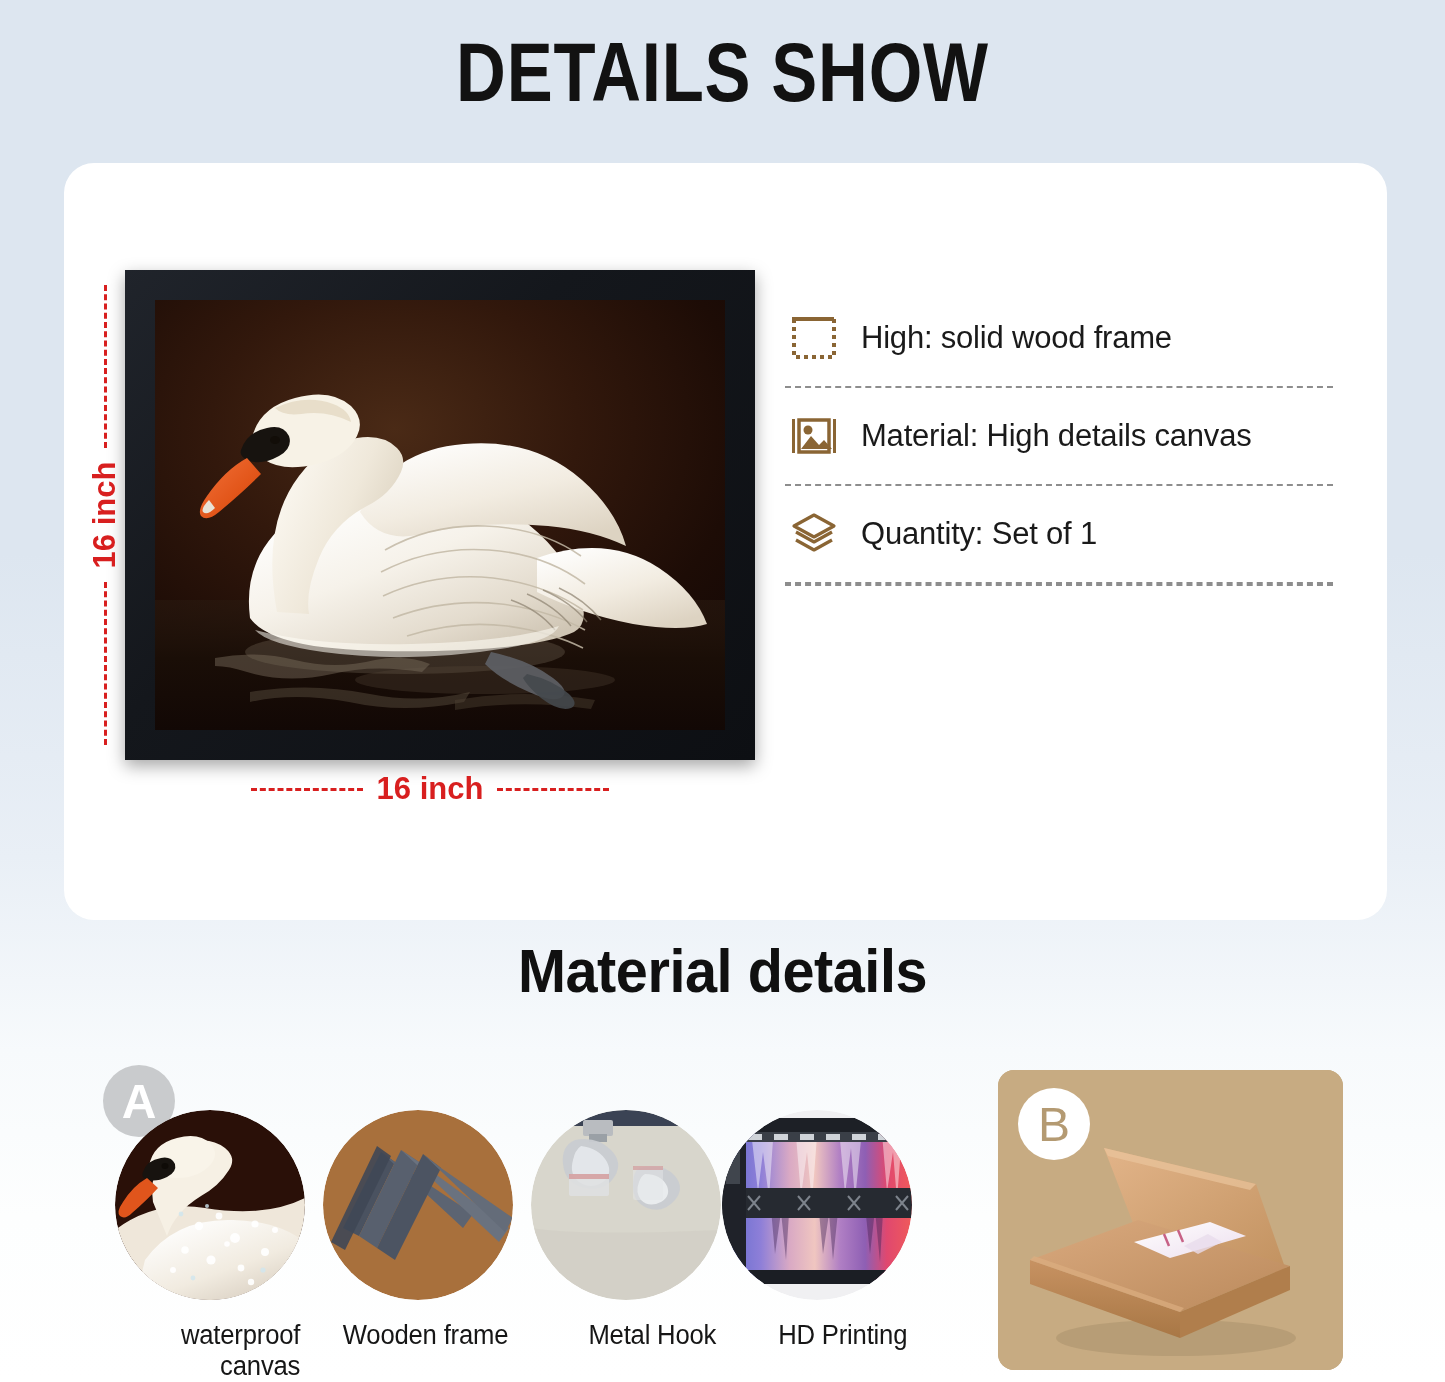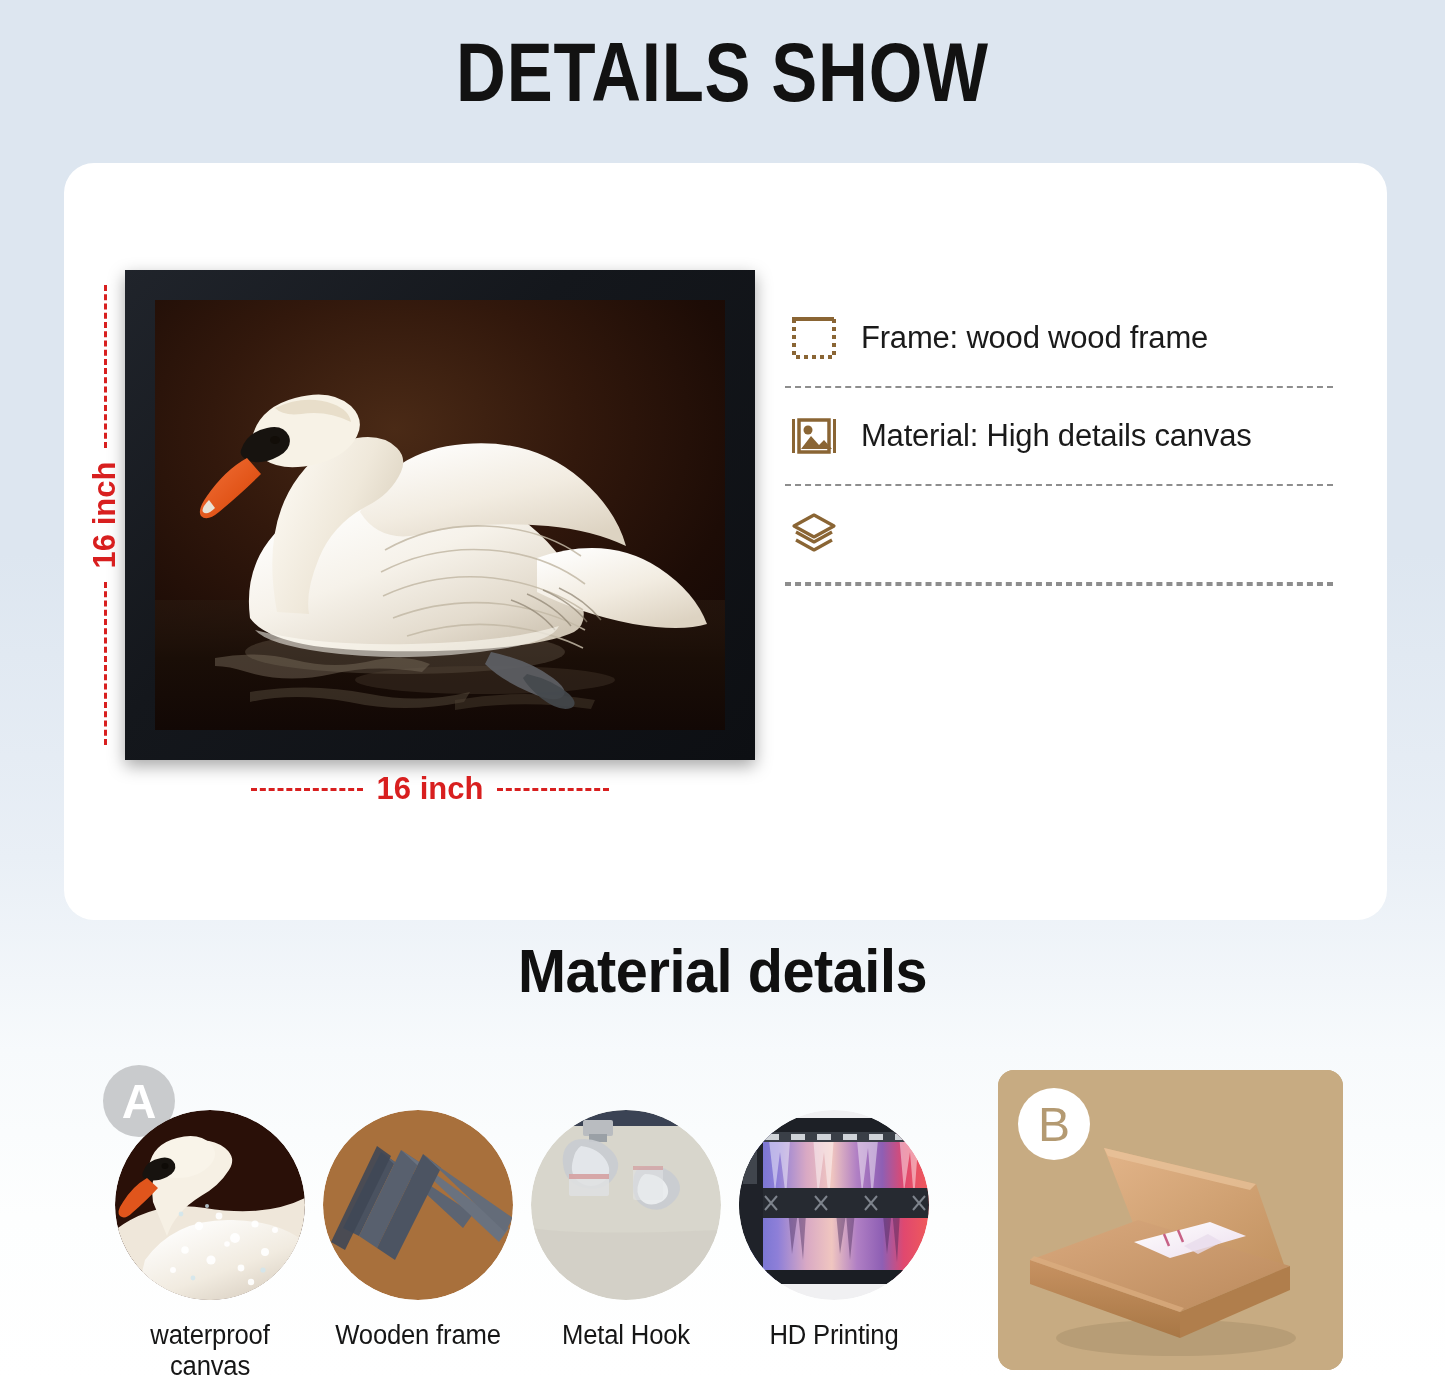--- a/index.html
+++ b/index.html
@@ -68,21 +68,21 @@
     transform:scaleX(.93);transform-origin:center top;
   }
 
   
   #panel-a{position:absolute;left:95px;top:1065px;width:830px;height:310px;}
   #badge-a{
     position:absolute;left:8px;top:0;width:72px;height:72px;border-radius:50%;
     background:#c9cbcd;color:#fff;font-size:48px;font-weight:600;
     display:flex;align-items:center;justify-content:center;
   }
-  .thumb-col{position:absolute;top:45px;width:190px;text-align:center;}
+  .thumb-col{position:absolute;top:45px;width:190px;text-align:right;}
   .thumb-circle{
     width:190px;height:190px;border-radius:50%;overflow:hidden;position:relative;
     margin:0 auto;
   }
   .thumb-label{
     margin-top:20px;font-size:27px;color:#161616;letter-spacing:-.2px;
     transform:scaleX(.95);
   }
 
   
@@ -207,21 +207,21 @@
 
 <div id="feature-list">
 
   <div class="feature-row">
     <span class="feature-icon">
       <svg width="46" height="44" viewBox="0 0 46 44">
         <rect x="3" y="3" width="40" height="38" fill="none" stroke="#8a6534" stroke-width="4" stroke-dasharray="4 4"></rect>
         <rect x="3" y="1" width="40" height="4" fill="#8a6534"></rect>
       </svg>
     </span>
-    <span class="feature-text">Frame: wood wood frame</span>
+    <span class="feature-text">High: solid wood frame</span>
   </div>
   <div class="feature-divider"></div>
 
   <div class="feature-row">
     <span class="feature-icon">
       <svg width="48" height="42" viewBox="0 0 48 42">
         <path d="M2 4 h3 v34 h-3z" fill="#8a6534"></path>
         <path d="M43 4 h3 v34 h-3z" fill="#8a6534"></path>
         <rect x="9" y="5" width="30" height="32" fill="none" stroke="#8a6534" stroke-width="3.5"></rect>
         <circle cx="18" cy="15" r="4.5" fill="#8a6534"></circle>
@@ -235,20 +235,21 @@
   <div class="feature-row">
     <span class="feature-icon">
       <svg width="48" height="46" viewBox="0 0 48 46">
         <g fill="none" stroke="#8a6534" stroke-width="3.2" stroke-linejoin="round">
           <path d="M24 4 L44 15 L24 26 L4 15 Z"></path>
           <path d="M6 21 L24 31 L42 21"></path>
           <path d="M6 29 L24 39 L42 29"></path>
         </g>
       </svg>
     </span>
+    <span class="feature-text">Quantity: Set of 1</span>
   </div>
   <div class="feature-divider"></div>
 
   <div class="feature-divider"></div>
 </div>
 
 <div id="material-heading">Material details</div>
 
 <div id="panel-a">
   <div id="badge-a">A</div>
@@ -347,21 +348,21 @@
           <path d="M114 64 q16 0 22 12 q4 10-6 16 q-12 6-20-2 q-6-8-2-18 q2-6 6-8z" fill="#eceff1" opacity=".9"></path>
           <rect x="102" y="56" width="30" height="34" rx="2" fill="#e4e6e8" opacity=".5"></rect>
           <rect x="102" y="56" width="30" height="4" fill="#cf8e8e" opacity=".6"></rect>
           <path d="M0 118 q50 8 190 2 v70 H0z" fill="#cfccc2" opacity=".55"></path>
         </g>
       </svg>
     </div>
     <div class="thumb-label">Metal Hook</div>
   </div>
 
-  <div class="thumb-col" style="left:644px">
+  <div class="thumb-col" style="left:627px">
     <div class="thumb-circle">
       <svg width="190" height="190" viewBox="0 0 190 190">
         <defs>
           <clipPath id="cc4">
               <circle cx="95" cy="95" r="95"></circle>
             </clipPath>
           <linearGradient id="prt" x1="0%" y1="0%" x2="100%" y2="0%">
             <stop offset="0%" stop-color="#6a6fd0"></stop>
               <stop offset="16%" stop-color="#8e7fd8"></stop>
             <stop offset="32%" stop-color="#d9a9c4"></stop>

